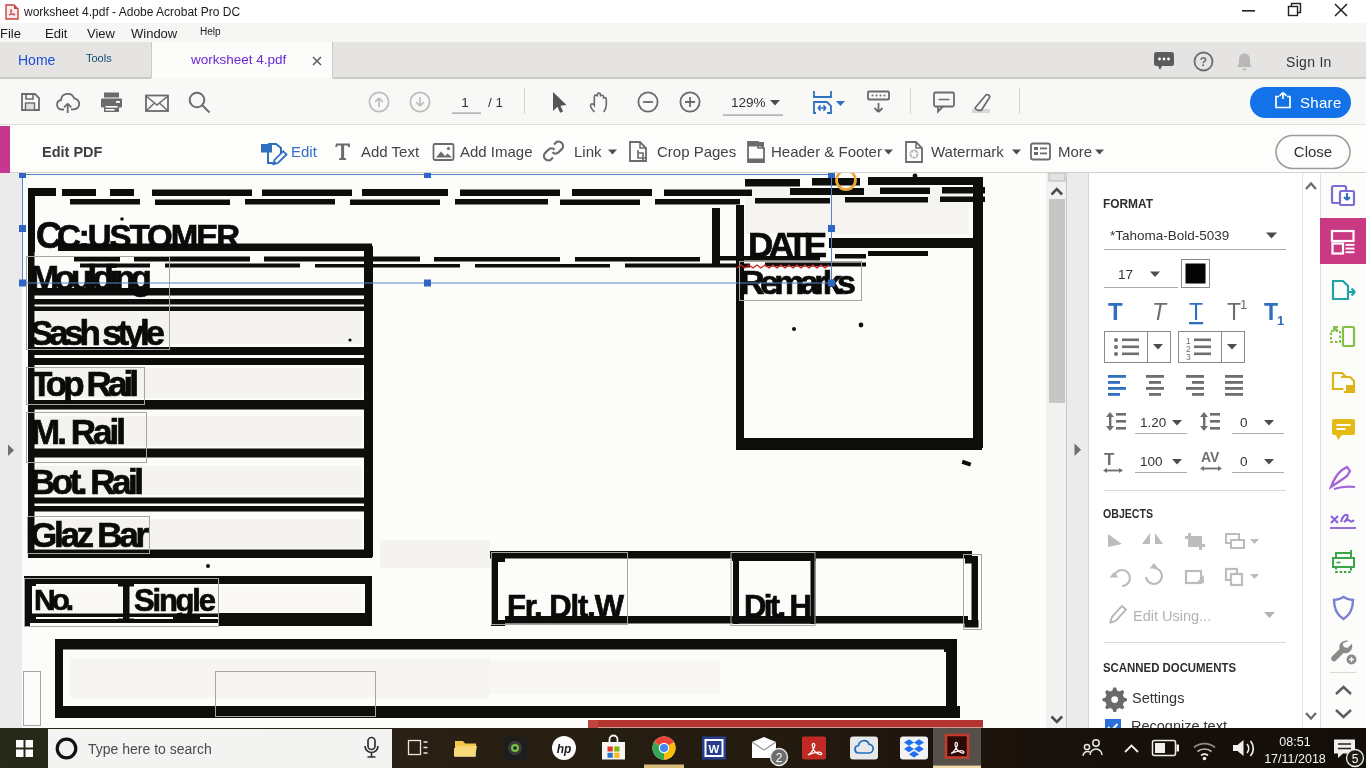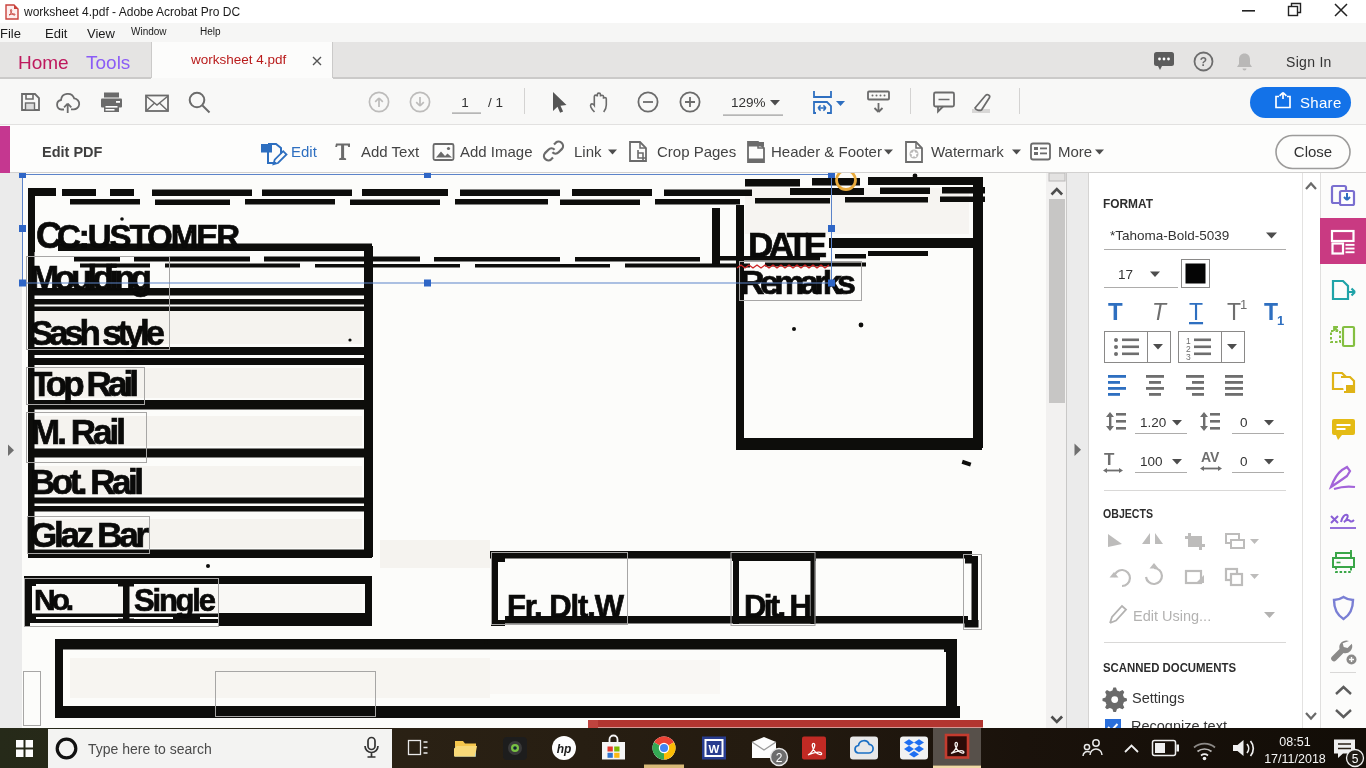--- a/index.html
+++ b/index.html
@@ -35,32 +35,32 @@
     </svg>
 
 <div class="abs" style="left:0;top:23px;width:1366px;height:19px;background:#f6f6f5;"></div>
 
 <div class="abs" style="top:26px;left:0;font-size:13px;color:#1b1b1b;">File</div>
 
 <div class="abs" style="top:26px;left:45px;font-size:13px;color:#1b1b1b;">Edit</div>
 
 <div class="abs" style="top:26px;left:87px;font-size:13px;color:#1b1b1b;text-align:center;">View</div>
 
-<div class="abs" style="top:26px;left:131px;font-size:10px;color:#1b1b1b;">Window</div>
+<div class="abs" style="top:26px;left:131px;font-size:13px;color:#1b1b1b;">Window</div>
 
 <div class="abs" style="top:26px;left:200px;font-size:10px;color:#1b1b1b;">Help</div>
 
 <div class="abs" style="left:0;top:42px;width:1366px;height:36px;background:#e5e4e3;border-bottom:1px solid #cbcac9;box-sizing:border-box;"></div>
 
-<div class="abs" style="top:52px;left:18px;font-size:19px;color:#be185d;">Home</div>
-
-<div class="abs" style="top:52px;left:86px;font-size:19px;color:#8b5cf6;">Tools</div>
+<div class="abs" style="top:52px;left:18px;font-size:14px;color:#1d4ed8;">Home</div>
+
+<div class="abs" style="top:52px;left:86px;font-size:11px;color:#0c4a6e;">Tools</div>
 
 <div class="abs" style="left:151px;top:42px;width:182px;height:36px;background:#fcfcfb;border-left:1px solid #cbcac9;border-right:1px solid #cbcac9;box-sizing:border-box;"></div>
-<div class="abs" style="top:52px;left:191px;font-size:13.5px;color:#b91c1c;">worksheet 4.pdf</div>
+<div class="abs" style="top:52px;left:191px;font-size:13.5px;color:#6d28d9;">worksheet 4.pdf</div>
 
 <svg class="abs" style="left:310px;top:54px;" width="14" height="14" viewBox="0 0 14 14">
       <path d="M3 3 L11 11 M11 3 L3 11" stroke="#555" stroke-width="1.4"></path>
     </svg>
 
 <svg class="abs" style="left:1153px;top:51px;" width="22" height="20" viewBox="0 0 22 20">
   <rect x="1" y="1" width="20" height="14" rx="2.5" fill="#5c5c5c"></rect>
   <path d="M5 15 l4 0 -2 4 z" fill="#5c5c5c"></path>
   <circle cx="6.5" cy="8" r="1.4" fill="#fff"></circle>
       <circle cx="11" cy="8" r="1.4" fill="#fff"></circle>

